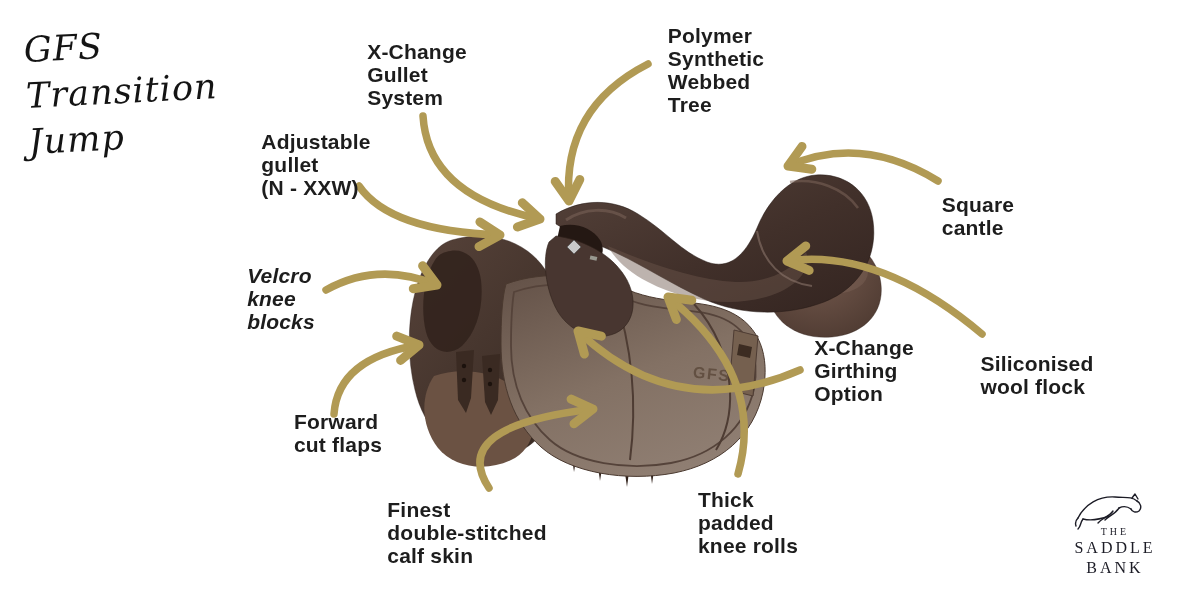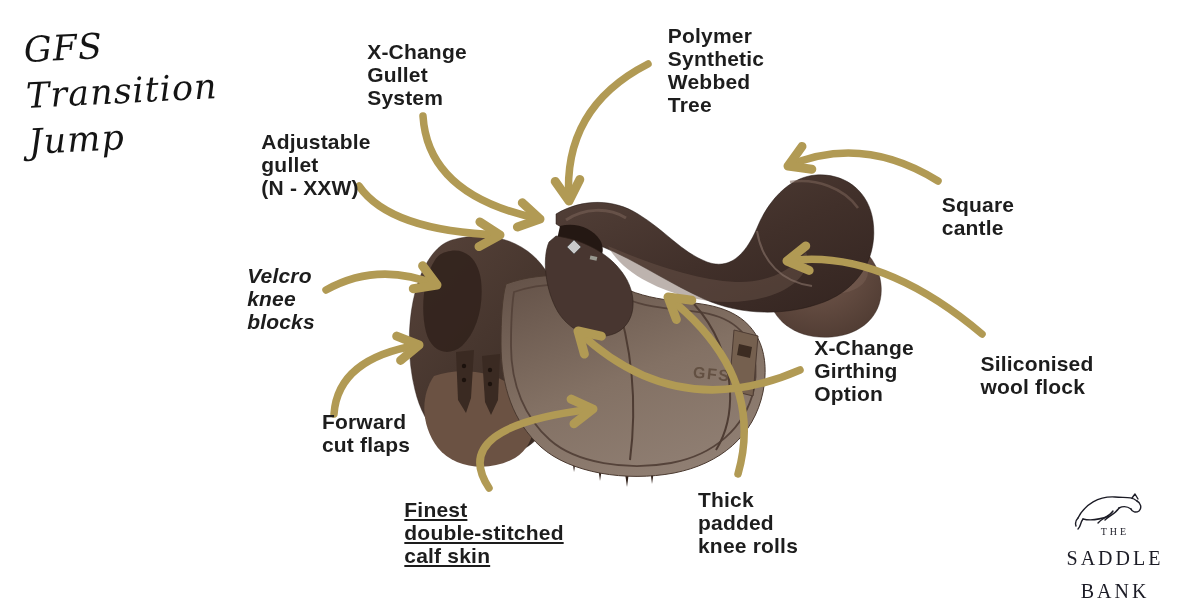--- a/index.html
+++ b/index.html
@@ -17,21 +17,21 @@
   }
   .page-title{
     position:absolute;left:26px;top:20px;width:270px;
     font-family:"DejaVu Serif",serif;font-style:italic;
     font-size:35px;line-height:46px;color:var(--title-text);
     white-space:pre-line;transform:rotate(-3deg);letter-spacing:1px;
   }
   .logo{position:absolute;left:1040px;top:492px;width:150px;text-align:center;color:var(--logo-text);}
   .logo svg{display:block;margin:0 auto -4px auto;}
   .logo .l1{font-family:"Liberation Serif",serif;font-size:10px;letter-spacing:3px;display:block;}
-  .logo .l2,.logo .l3{font-family:"Liberation Serif",serif;font-size:20px;letter-spacing:3px;display:block;margin-top:10px;}
+  .logo .l2,.logo .l3{font-family:"Liberation Serif",serif;font-size:16px;letter-spacing:3px;display:block;margin-top:2px;}
   .arrow-shaft{fill:none;stroke:var(--arrow);stroke-width:7.5;stroke-linecap:round;}
   .arrow-head{fill:none;stroke:var(--arrow);stroke-width:9;stroke-linecap:round;stroke-linejoin:round;}
   .sketch{fill:none;stroke:var(--logo-text);stroke-width:1.4;stroke-linecap:round;stroke-linejoin:round;}
 </style>
 </head>
 <body>
 
 <svg class="art-layer" viewBox="0 0 1200 600">
   <defs>
     <linearGradient id="gSeat" x1="0" y1="0" x2="1" y2="1">
@@ -141,23 +141,23 @@
 <div class="feature-label" style="left:716px;top:24px;">Polymer
 Synthetic
 Webbed
 Tree</div>
 <div class="feature-label" style="left:296px;top:130px;margin-left:20px;">Adjustable
 gullet
 (N - XXW)</div>
 <div class="feature-label" style="left:281px;top:264px;font-style:italic;">Velcro
 knee
 blocks</div>
-<div class="feature-label" style="left:338px;top:410px;margin-left:28px;">Forward
+<div class="feature-label" style="left:338px;top:410px;">Forward
 cut flaps</div>
-<div class="feature-label" style="left:484px;top:498px;text-decoration:underline;">Finest
+<div class="feature-label" style="left:467px;top:498px;">Finest
 double-stitched
 calf skin</div>
 <div class="feature-label" style="left:748px;top:488px;">Thick
 padded
 knee rolls</div>
 <div class="feature-label" style="left:864px;top:336px;">X-Change
 Girthing
 Option</div>
 <div class="feature-label" style="left:978px;top:193px;">Square
 cantle</div>

